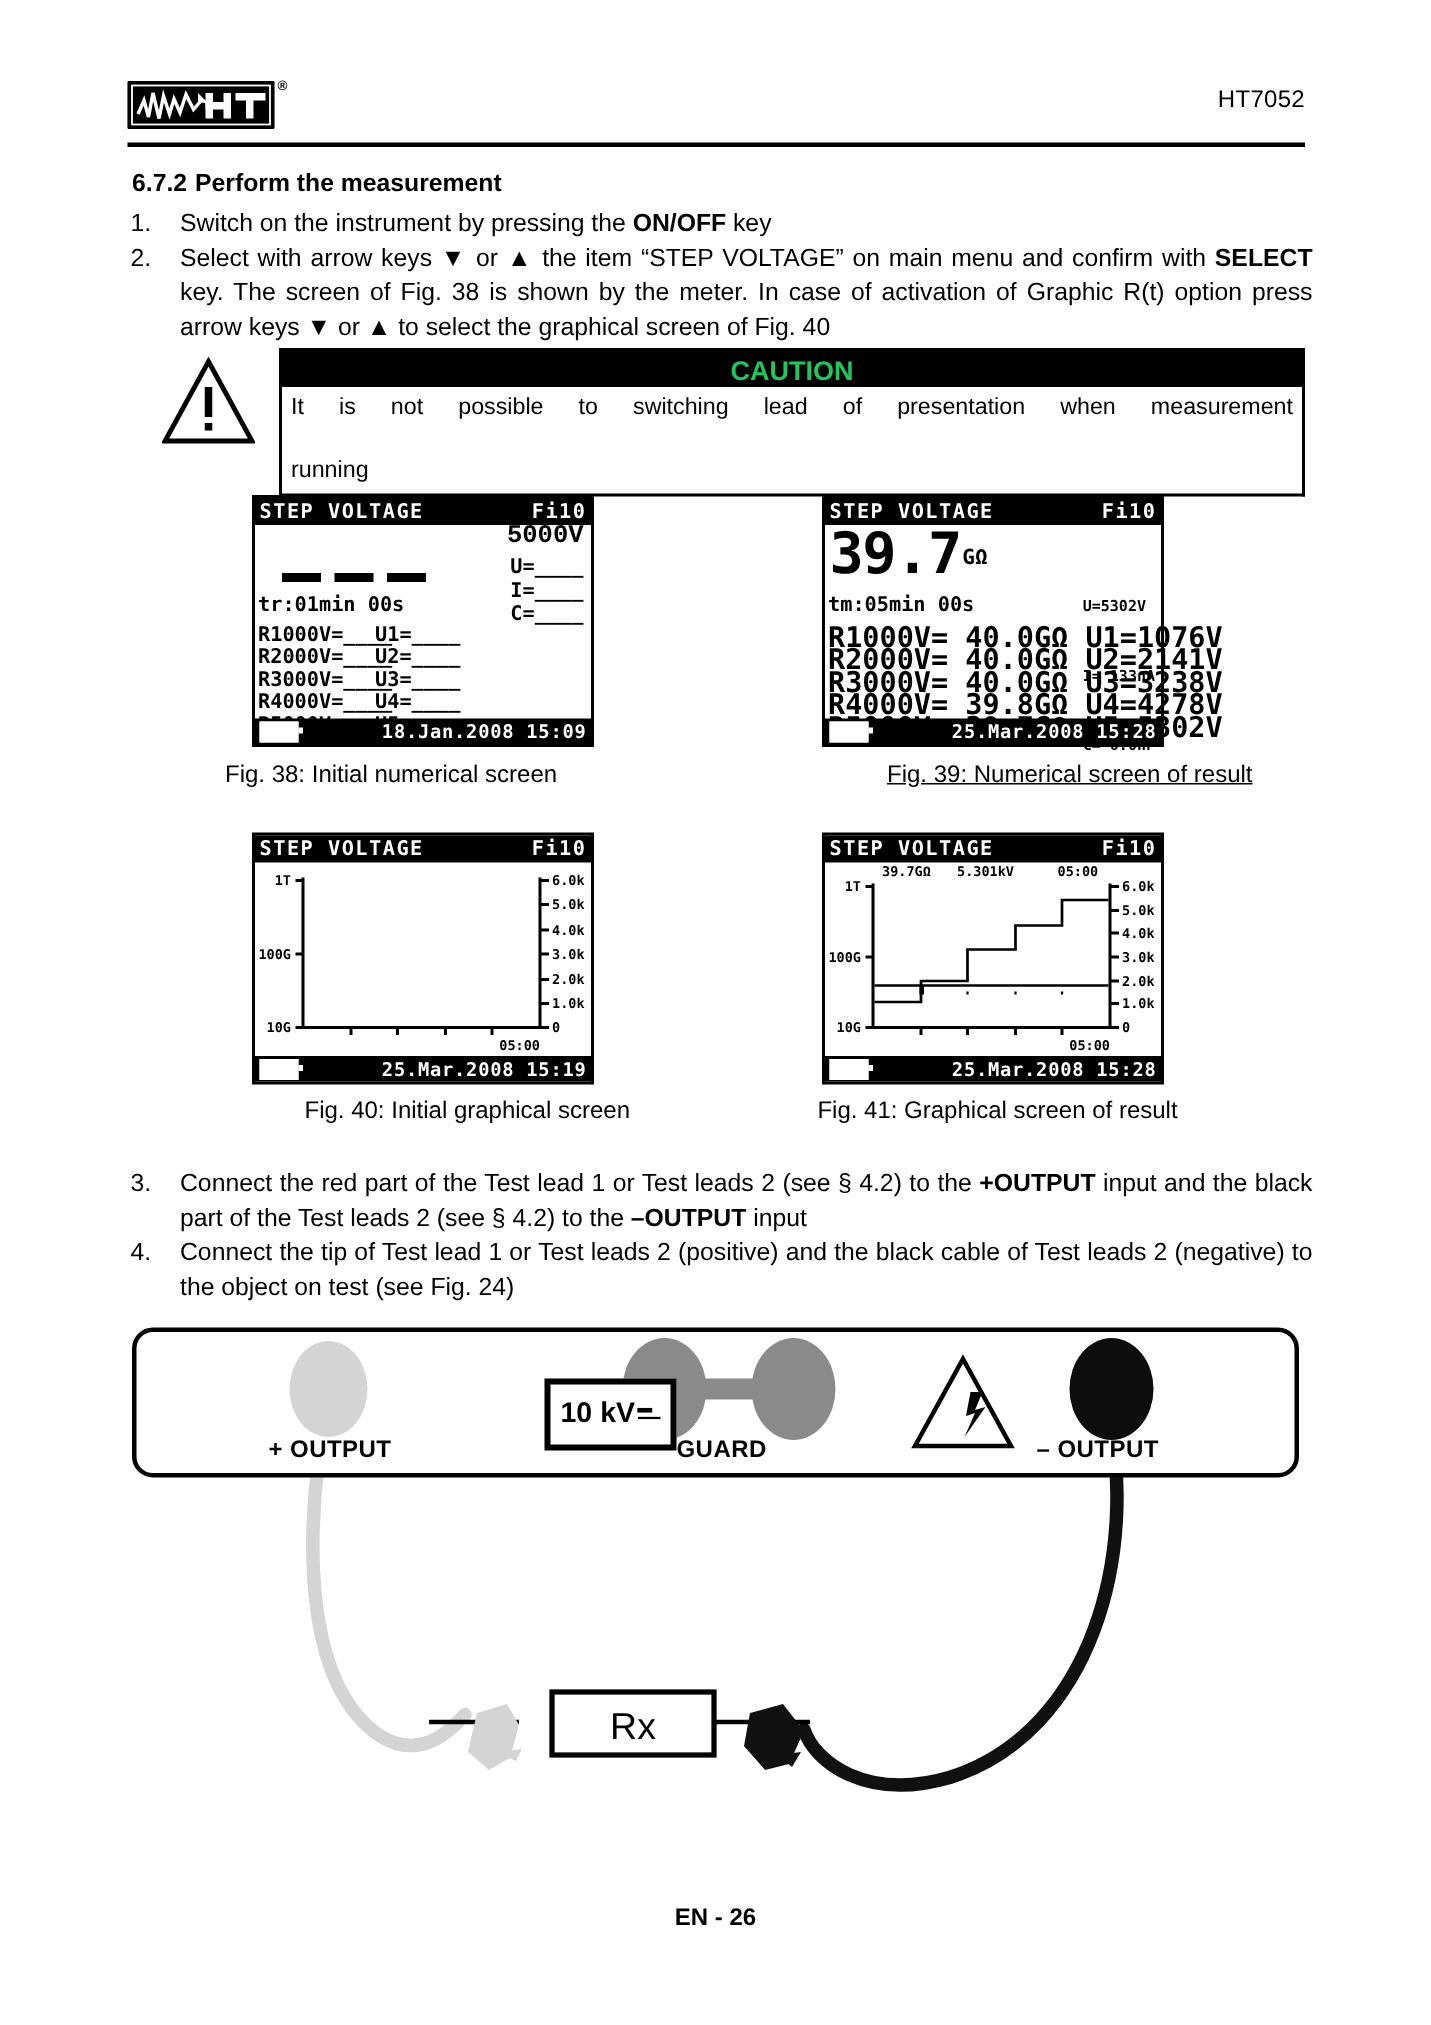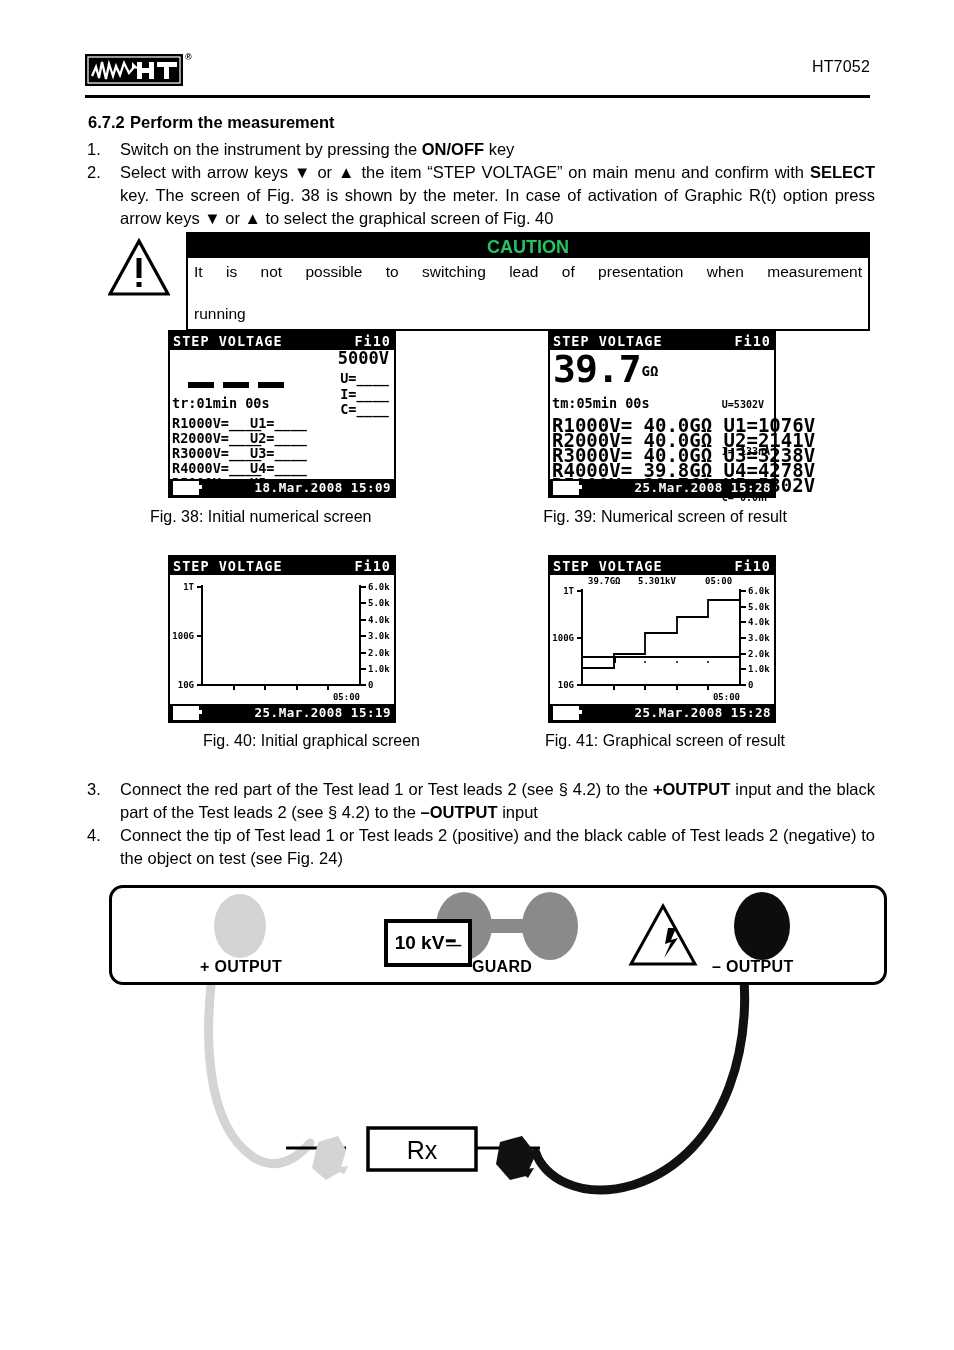--- a/index.html
+++ b/index.html
@@ -52,21 +52,21 @@
            font-size:12.5px;font-weight:bold;line-height:17px;box-sizing:border-box;
            display:flex;align-items:center;padding:0 3px;}
   .batt{width:22px;height:10px;border:2px solid #fff;background:#fff;position:relative;
         margin-right:2px;flex:0 0 auto;}
   .batt::after{content:"";position:absolute;right:-5px;top:2px;width:3px;height:4px;background:#fff;}
   .lcd-date{margin-left:auto;letter-spacing:.5px;}
   .lcd-body{position:absolute;left:0;top:18px;right:0;bottom:17px;padding:2px 3px;
             box-sizing:border-box;font-size:13px;font-weight:bold;line-height:14px;letter-spacing:0px;}
 
   
-  .f38-big{position:absolute;right:5px;top:1px;font-size:17px;font-weight:bold;letter-spacing:0px;}
+  .f38-big{position:absolute;right:5px;top:1px;font-size:17px;font-weight:bold;letter-spacing:0px;font-family:Liberation Mono, monospace;}
   .f38-uic{position:absolute;right:5px;top:21px;line-height:15.5px;font-size:13.5px;text-align:left;}
   .f38-dashes{position:absolute;left:18px;top:32px;display:flex;gap:9px;}
   .f38-dashes i{display:block;width:26px;height:6px;background:#000;}
   .f38-tr{position:absolute;left:2px;top:46px;font-size:13.5px;}
   .f38-tbl{position:absolute;left:2px;top:66px;line-height:15px;font-size:13.5px;}
   .f38-tbl .row{white-space:pre;}
   .f38-tbl .c2{display:inline-block;width:78px;}
 
   
   .f39-val{position:absolute;left:3px;top:0px;font-size:38px;font-weight:bold;
@@ -78,21 +78,21 @@
   .f39-tbl .row{white-space:pre;}
 
   
   .gwrap{position:absolute;left:0;top:18px;right:0;bottom:17px;}
   .gsvg{display:block;}
   .cap{position:absolute;font-size:16px;}
 
   
   .diagram{position:absolute;left:88px;top:885px;width:778px;height:350px;}
   .panel{position:absolute;left:0;top:0;width:778px;height:100px;
-         border:3px solid #000;border-radius:14px;background:#fff;box-sizing:border-box;margin-left:21px;}
+         border:3px solid #000;border-radius:14px;background:#fff;box-sizing:border-box;}
   .kvbox{position:absolute;left:272px;top:31px;width:88px;height:48px;border:4px solid #000;
          background:#fff;box-sizing:border-box;display:flex;align-items:center;
          justify-content:center;font-size:19px;font-weight:bold;}
   .kvbox .dc{display:inline-block;margin-left:2px;line-height:4px;font-size:15px;}
   .plabel{position:absolute;font-size:16px;font-weight:bold;letter-spacing:.3px;}
   .footcap{position:absolute;left:0;top:340px;width:778px;text-align:center;font-size:16px;}
 
   .pagefoot{position:absolute;left:0;top:1270px;width:954px;text-align:center;
             font-size:16px;font-weight:bold;}
 </style>
@@ -173,21 +173,21 @@
       <div class="f38-tbl">
         <div class="row"><span class="c2">R1000V=____</span><span>U1=____</span></div>
         <div class="row"><span class="c2">R2000V=____</span><span>U2=____</span></div>
         <div class="row"><span class="c2">R3000V=____</span><span>U3=____</span></div>
         <div class="row"><span class="c2">R4000V=____</span><span>U4=____</span></div>
         <div class="row"><span class="c2">R5000V=____</span><span>U5=____</span></div>
       </div>
     </div>
     <div class="lcd-bot">
       <span class="batt"></span>
-      <span class="lcd-date">18.Mar.2008 15:09</span>
+      <span class="lcd-date">18.Jan.2008 15:09</span>
     </div>
   </div>
   <div class="cap" style="left:150px;top:508px;width:270px;text-align:left;">Fig. 38: Initial numerical screen</div>
 
   <div class="lcd" style="left:548px;top:330px;">
     <div class="lcd-top">
       <span>STEP VOLTAGE</span>
       <span>Fi10</span>
     </div>
     <div class="lcd-body">
@@ -206,21 +206,21 @@
         <div class="row"><span>R3000V= 40.0GΩ</span> <span>U3=3238V</span></div>
         <div class="row"><span>R4000V= 39.8GΩ</span> <span>U4=4278V</span></div>
         <div class="row"><span>R5000V= 39.7GΩ</span> <span>U5=5302V</span></div>
       </div>
     </div>
     <div class="lcd-bot">
       <span class="batt"></span>
       <span class="lcd-date">25.Mar.2008 15:28</span>
     </div>
   </div>
-  <div class="cap" style="left:495px;top:508px;width:340px;text-align:center;">Fig. 39: Numerical screen of result</div>
+  <div class="cap" style="left:495px;top:508px;width:340px;text-align:right;text-decoration:underline;">Fig. 39: Numerical screen of result</div>
 
   <div class="lcd" style="left:168px;top:555px;">
     <div class="lcd-top">
       <span>STEP VOLTAGE</span>
       <span>Fi10</span>
     </div>
     <div class="gwrap">
       <svg class="gsvg" width="224" height="129" viewBox="0 0 224 129" font-family="DejaVu Sans Mono, monospace" font-size="9" font-weight="bold">
 
         <line x1="32" y1="10" x2="32" y2="110" stroke="#000" stroke-width="2"></line>
@@ -386,14 +386,15 @@
 
       <line x1="208" y1="38" x2="272" y2="38" stroke="#000" stroke-width="3"></line>
 
       <path d="M232 32 L254 26 L268 44 L258 66 L242 70 L228 54 Z" fill="#111"></path>
       <path d="M240 30 L252 34 L246 40 Z" fill="#111"></path>
       <path d="M250 60 L266 58 L260 68 Z" fill="#111"></path>
     </svg>
 
   </div>
 
+  <div class="pagefoot">EN - 26</div>
 
 </div>
 
 </body></html>

